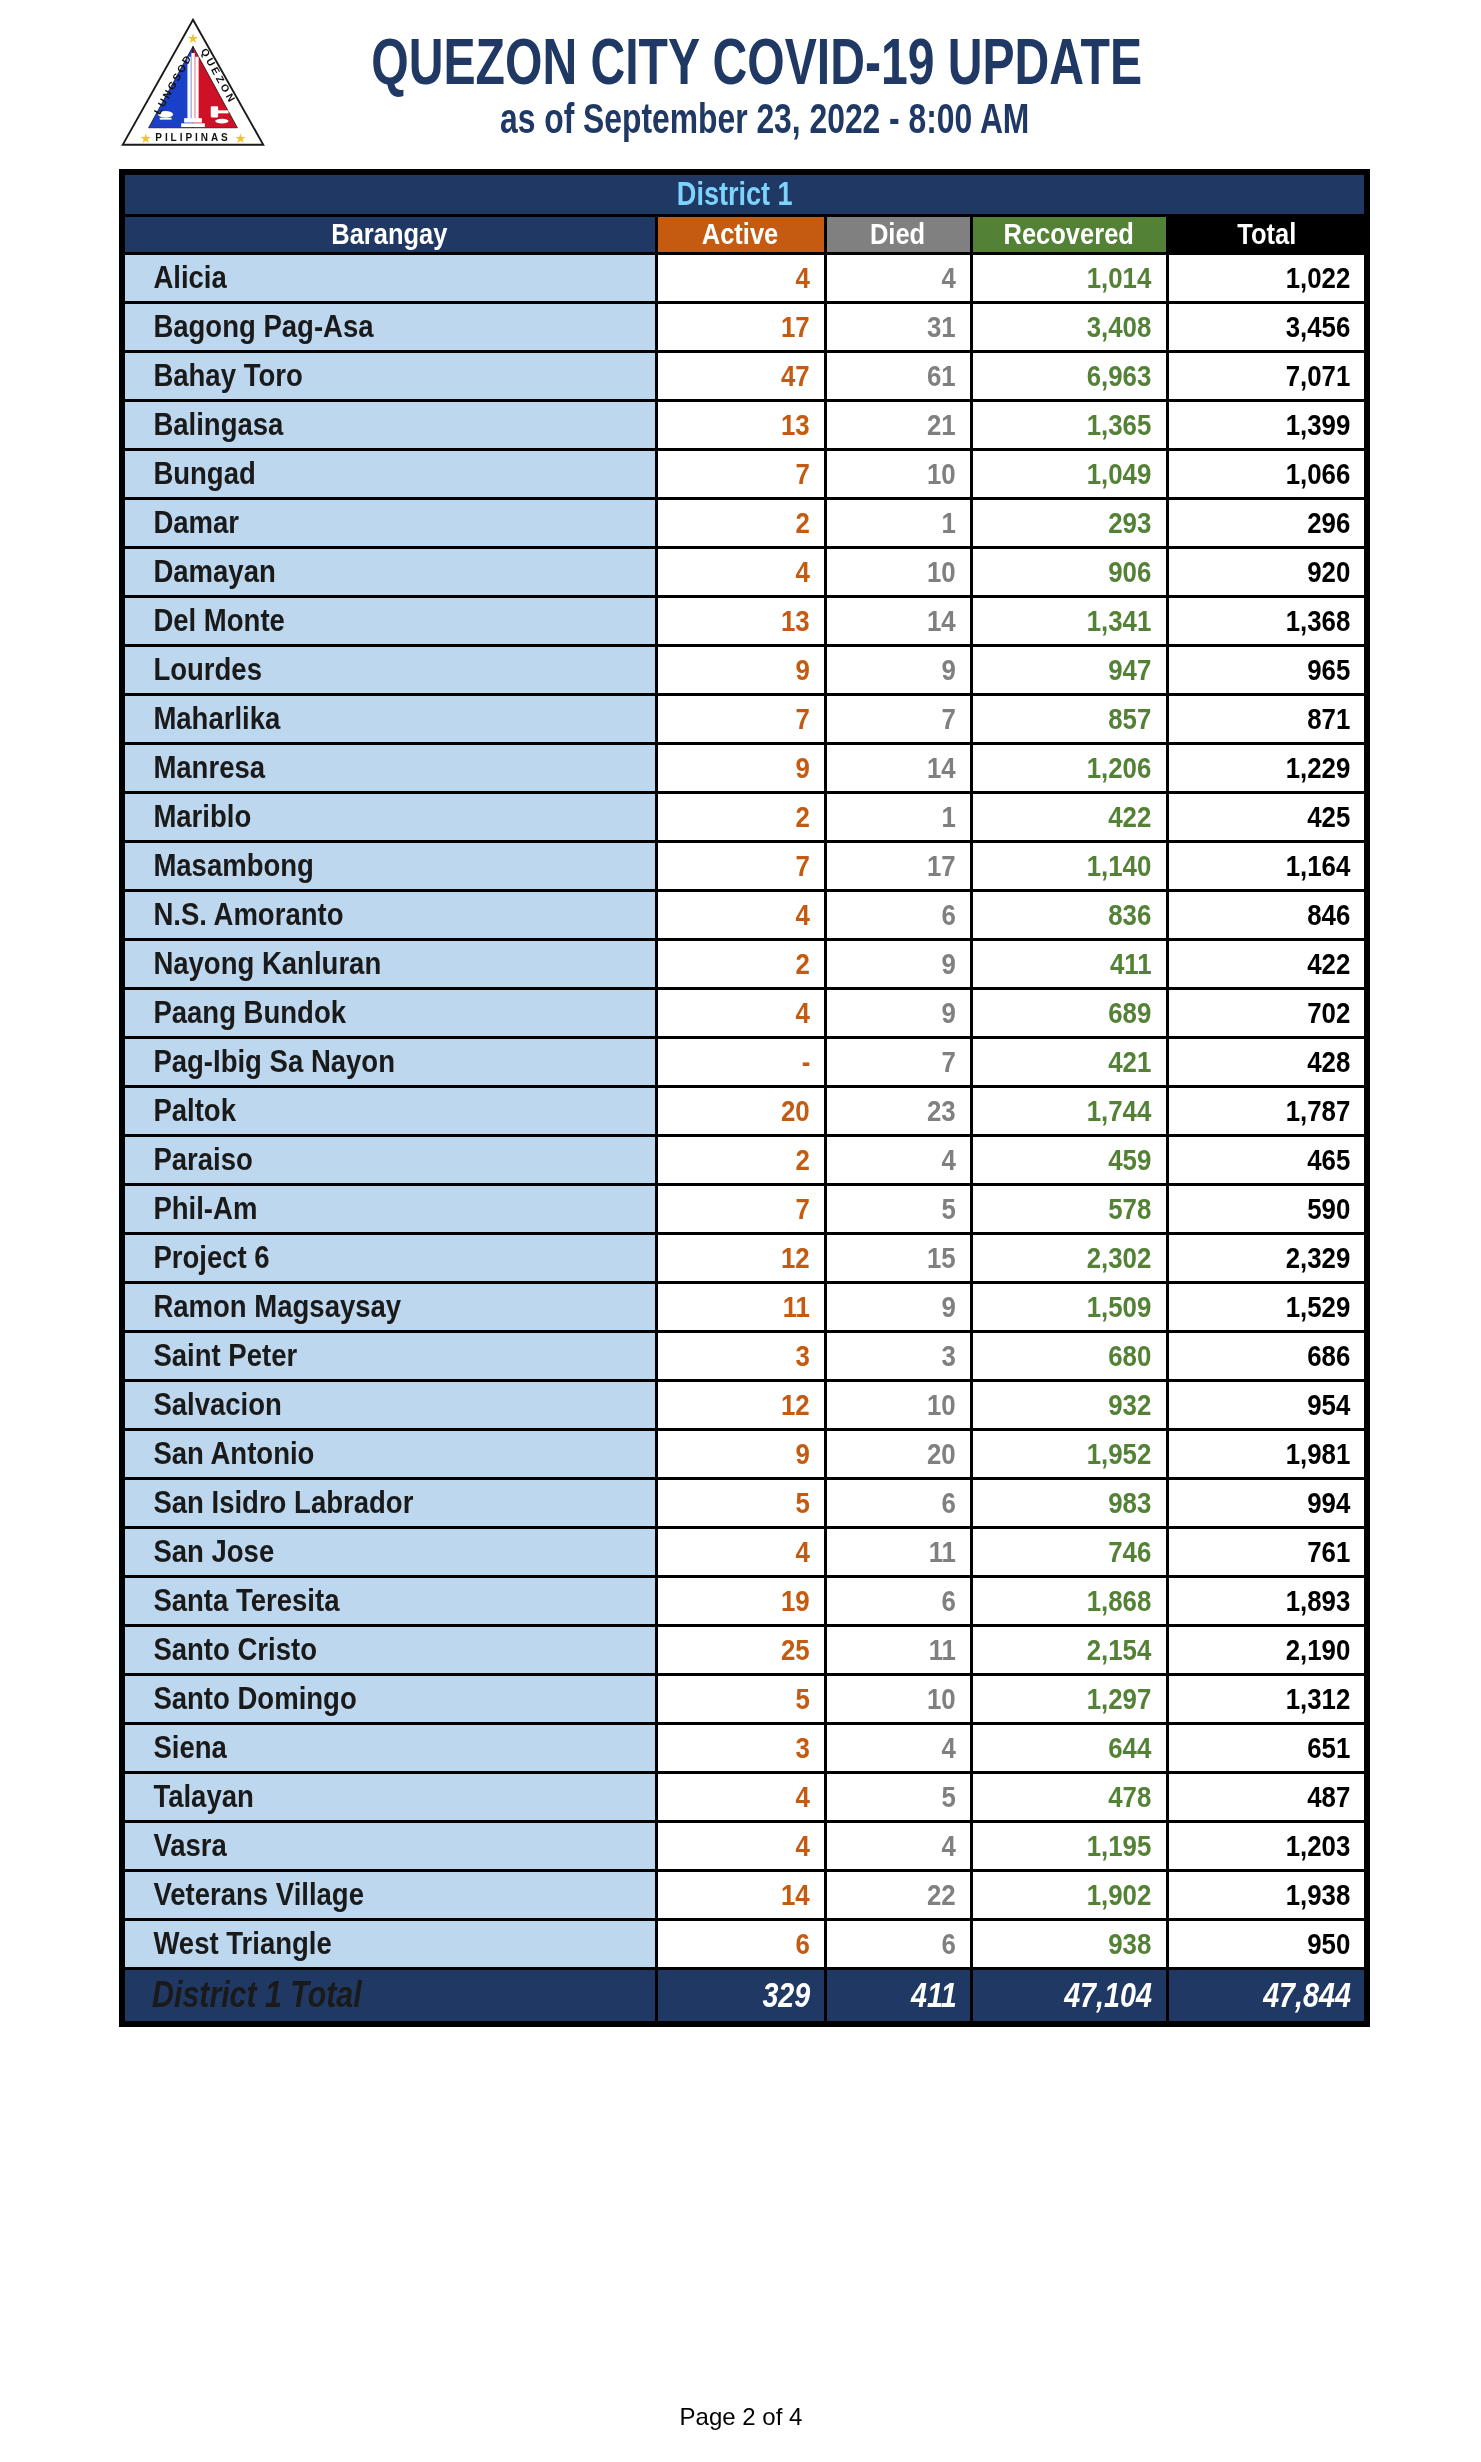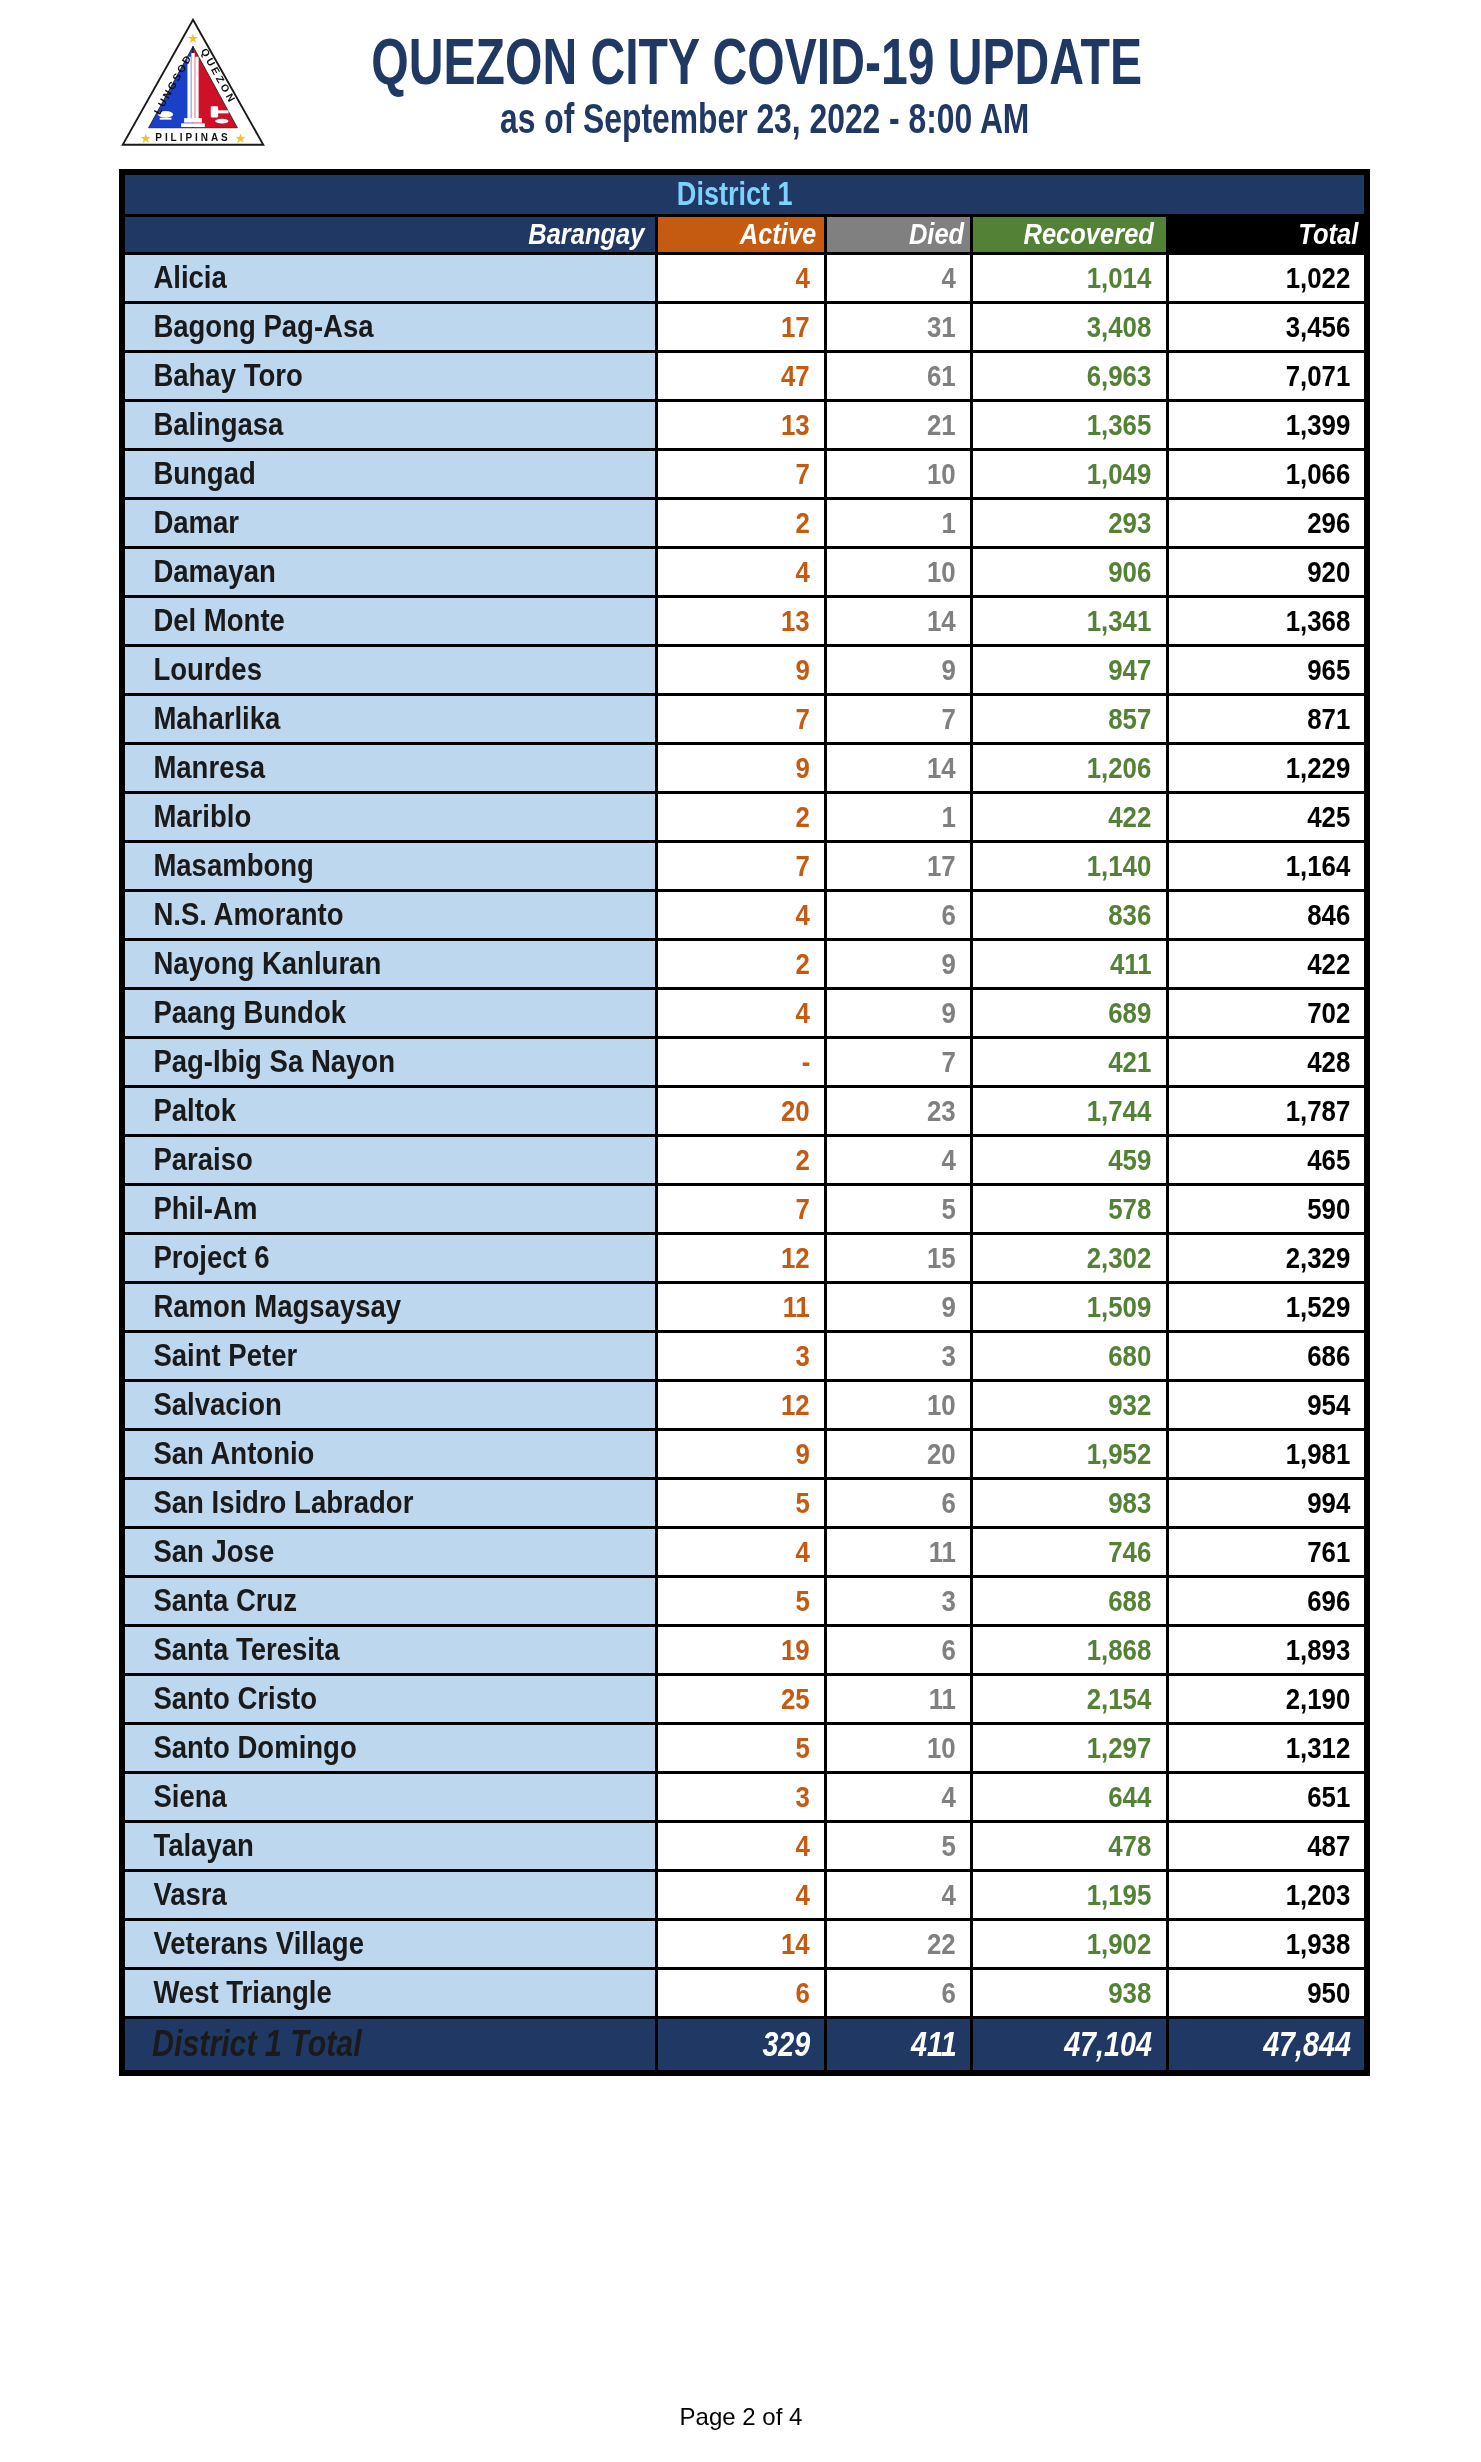--- a/index.html
+++ b/index.html
@@ -22,21 +22,21 @@
 
   table.covid{position:absolute;top:169px;left:119px;width:1245px;
     border-collapse:collapse;border:6.4px solid #000;table-layout:fixed;}
   table.covid th,table.covid td{border:3.2px solid #000;padding:0;vertical-align:middle;overflow:hidden;white-space:nowrap;}
 
   .t{display:inline-block;transform:scaleX(0.86);transform-origin:50% 50%;}
 
   th.district{height:43px;background:var(--navy);color:#7dd3fc;text-align:center;}
   th.district .t{font-size:33px;font-weight:bold;transform:scaleX(0.82);transform-origin:0 50%;padding-left:9.6px;}
 
-  tr.col-headers th{height:38px;color:#fff;text-align:right;font-style:italic;font-weight:bold;}
+  tr.col-headers th{height:38px;color:#fff;text-align:center;font-weight:bold;}
   tr.col-headers th .t{font-size:30px;transform:scaleX(0.85);transform-origin:50% 50%;}
   th.h-bar{background:var(--navy);}
   th.h-act{background:var(--orange);}
   th.h-died{background:var(--gray);}
   th.h-rec{background:var(--green);margin-left:22px;}
   th.h-tot{background:var(--headerblack);margin-left:21px;}
 
   tr.data-row td{height:49px;background:#fff;}
   tr.data-row td.name{background:var(--lightblue);text-align:left;}
   td.name .t{font-size:32px;font-weight:bold;color:#1a1a1a;transform-origin:0 50%;padding-left:33px;}
@@ -329,27 +329,20 @@
   </tr>
 
   <tr class="data-row">
     <td class="name"><span class="t">San Jose</span></td>
     <td class="num active"><span class="t">4</span></td>
     <td class="num died"><span class="t">11</span></td>
     <td class="num recovered"><span class="t">746</span></td>
     <td class="num total"><span class="t">761</span></td>
   </tr>
 
-  <tr class="data-row">
-    <td class="name"><span class="t">Santa Cruz</span></td>
-    <td class="num active"><span class="t">5</span></td>
-    <td class="num died"><span class="t">3</span></td>
-    <td class="num recovered"><span class="t">688</span></td>
-    <td class="num total"><span class="t">696</span></td>
-  </tr>
 
   <tr class="data-row">
     <td class="name"><span class="t">Santa Teresita</span></td>
     <td class="num active"><span class="t">19</span></td>
     <td class="num died"><span class="t">6</span></td>
     <td class="num recovered"><span class="t">1,868</span></td>
     <td class="num total"><span class="t">1,893</span></td>
   </tr>
 
   <tr class="data-row">

